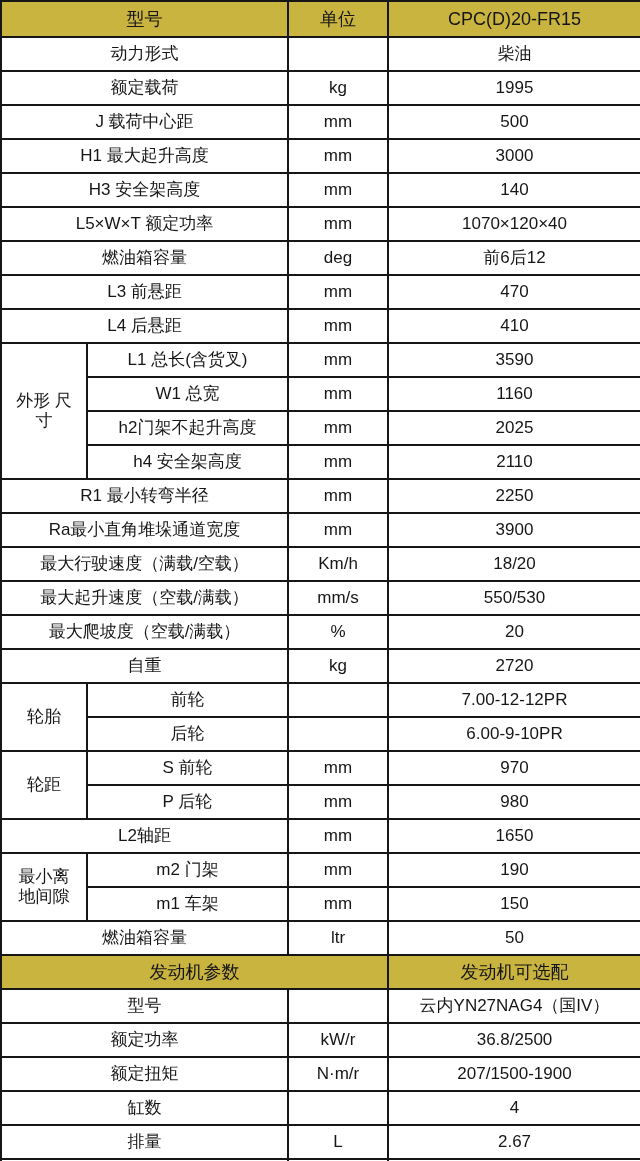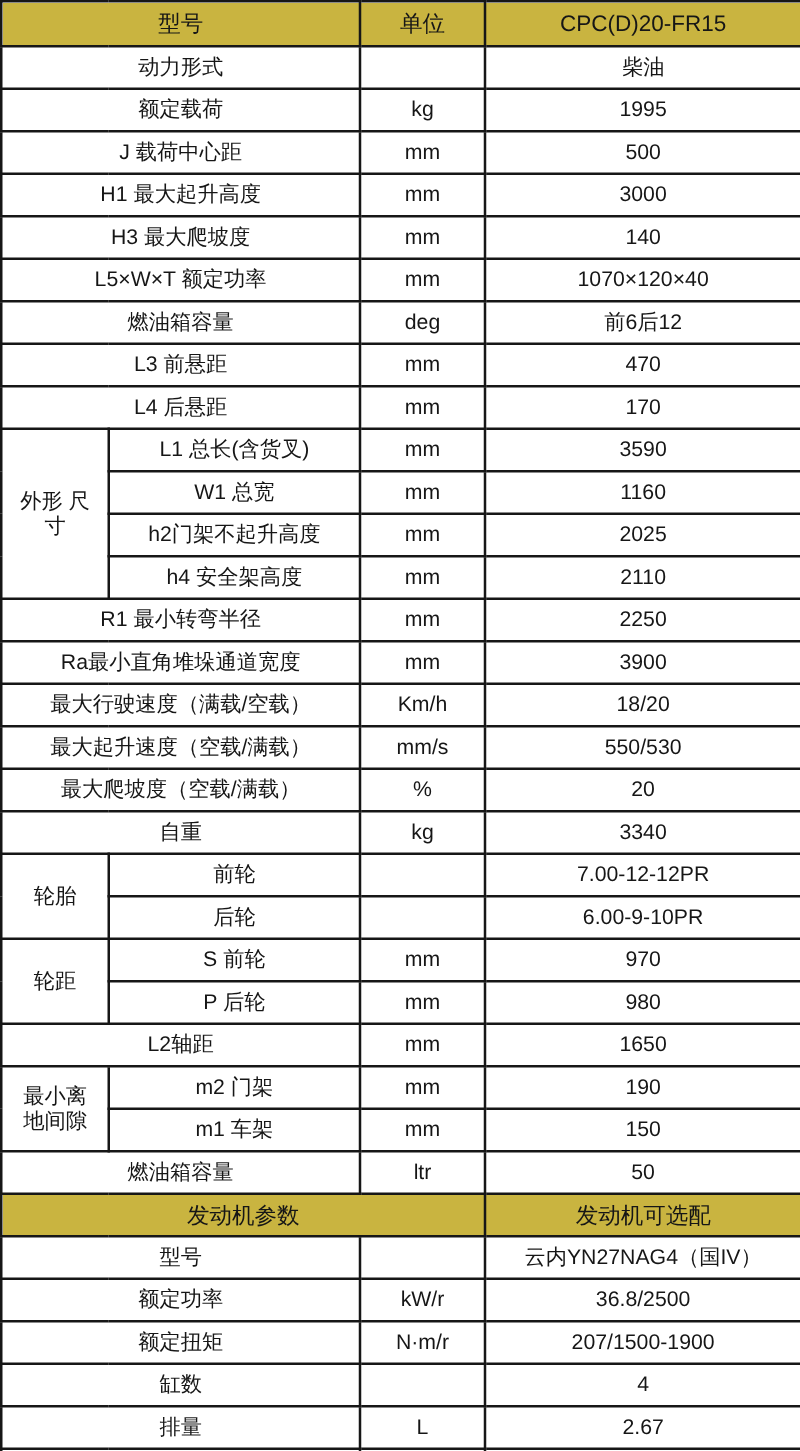--- a/index.html
+++ b/index.html
@@ -82,21 +82,21 @@
       <td colspan="2">J 载荷中心距</td>
       <td>mm</td>
       <td>500</td>
     </tr>
     <tr>
       <td colspan="2">H1 最大起升高度</td>
       <td>mm</td>
       <td>3000</td>
     </tr>
     <tr>
-      <td colspan="2">H3 最大爬坡度</td>
+      <td colspan="2">H3 安全架高度</td>
       <td>mm</td>
       <td>140</td>
     </tr>
     <tr>
       <td colspan="2">L5×W×T 额定功率</td>
       <td>mm</td>
       <td>1070×120×40</td>
     </tr>
     <tr>
       <td colspan="2">燃油箱容量</td>
@@ -104,21 +104,21 @@
       <td>前6后12</td>
     </tr>
     <tr>
       <td colspan="2">L3 前悬距</td>
       <td>mm</td>
       <td>470</td>
     </tr>
     <tr>
       <td colspan="2">L4 后悬距</td>
       <td>mm</td>
-      <td>170</td>
+      <td>410</td>
     </tr>
 
     <tr>
       <td rowspan="4" class="group">外形 尺寸</td>
       <td>L1 总长(含货叉)</td>
       <td>mm</td>
       <td>3590</td>
     </tr>
     <tr>
       <td>W1 总宽</td>
@@ -157,21 +157,21 @@
       <td>550/530</td>
     </tr>
     <tr>
       <td colspan="2">最大爬坡度（空载/满载）</td>
       <td>%</td>
       <td>20</td>
     </tr>
     <tr>
       <td colspan="2">自重</td>
       <td>kg</td>
-      <td>3340</td>
+      <td>2720</td>
     </tr>
 
     <tr>
       <td rowspan="2" class="group">轮胎</td>
       <td>前轮</td>
       <td></td>
       <td>7.00-12-12PR</td>
     </tr>
     <tr>
       <td>后轮</td>

